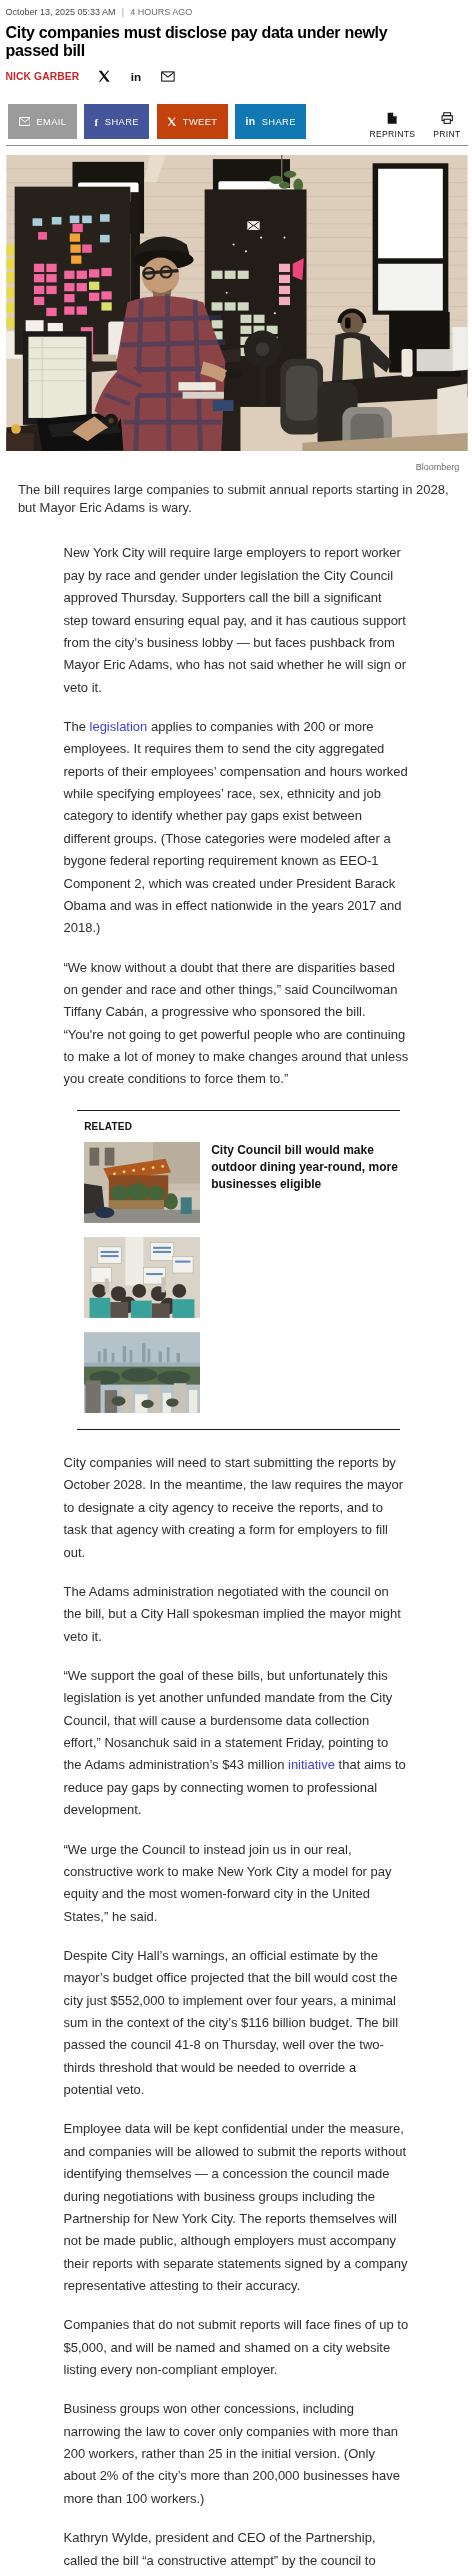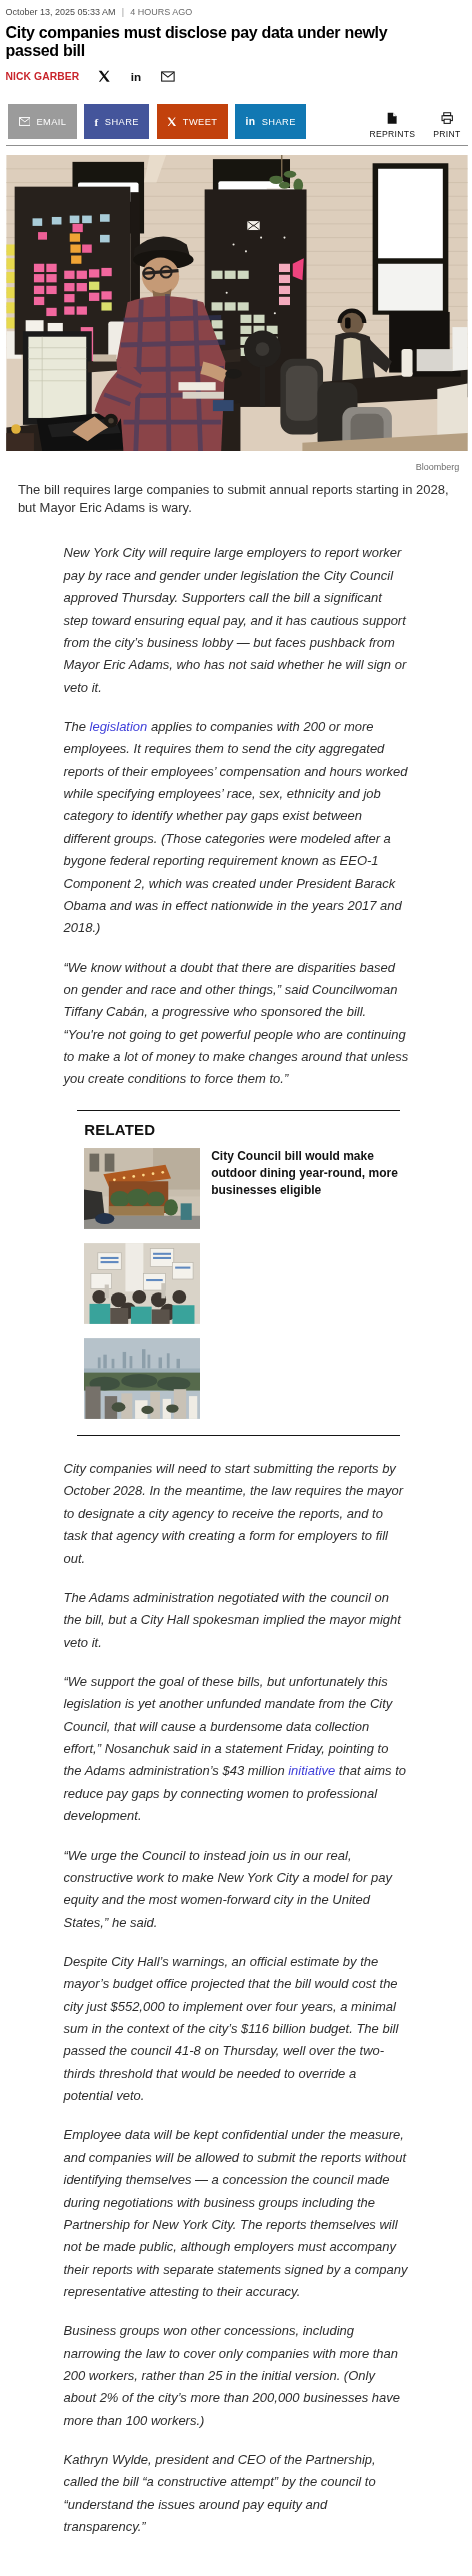--- a/index.html
+++ b/index.html
@@ -21,24 +21,24 @@
   .btn.li{background:#1178b3;}
   .btn .bicon{display:inline-flex;align-items:center;}
   .tools{display:flex;gap:18px;margin-right:4.1px;}
   .tool{display:flex;flex-direction:column;align-items:center;gap:2.8px;font-size:8.6px;color:#111;cursor:pointer;letter-spacing:0.3px;}
   .divider{border:none;border-top:0.7px solid #8f8f8f;margin:1.4px 0 8.3px 0;}
   figure{margin:0;}
   .photo-wrap{width:462px;height:296px;overflow:hidden;}
   .credit{text-align:right;font-size:9px;color:#6d6d6d;margin:11px 8.3px 0 0;}
   .caption{font-size:13px;color:#333;margin:9.6px 5.5px 0 12.4px;line-height:1.4;}
   .article{width:345px;margin:25px 0 0 58px;}
-  p.para{font-size:13px;line-height:1.72;margin:0 0 17px 0;color:#2e2e2e;font-style:italic;}
+  p.para{font-size:13px;line-height:1.72;margin:0 0 17px 0;color:#2e2e2e;}
   .link{color:#3f3fd9;cursor:pointer;}
   .related{border-top:1.4px solid #151515;border-bottom:1.4px solid #151515;margin:19.3px 0 22px 13.8px;width:316px;padding:10.3px 0 2.8px 6.9px;}
-  .related-title{font-weight:bold;font-size:15px;color:#111;letter-spacing:0.2px;margin:0 0 9.6px 0;}
+  .related-title{font-weight:bold;font-size:10px;color:#111;letter-spacing:0.2px;margin:0 0 9.6px 0;}
   .related-item{display:flex;gap:11px;margin:0 0 13.8px 0;cursor:pointer;}
   .thumb{width:116px;height:81px;flex:none;overflow:hidden;}
   .related-headline{font-weight:bold;font-size:12px;line-height:1.4;color:#121212;}
 </style>
 </head>
 <body>
 
 <div class="page">
 
   <div class="date-row">
@@ -501,19 +501,20 @@
       </div>
     </div>
 
     <div>
         <p class="para"><span>City companies will need to start submitting the reports by October 2028. In the meantime, the law requires the mayor to designate a city agency to receive the reports, and to task that agency with creating a form for employers to fill out.</span></p>
         <p class="para"><span>The Adams administration negotiated with the council on the bill, but a City Hall spokesman implied the mayor might veto it.</span></p>
         <p class="para"><span>“We support the goal of these bills, but unfortunately this legislation is yet another unfunded mandate from the City Council, that will cause a burdensome data collection effort,” Nosanchuk said in a statement Friday, pointing to the Adams administration’s $43 million </span><span class="link">initiative</span><span> that aims to reduce pay gaps by connecting women to professional development.</span></p>
         <p class="para"><span>“We urge the Council to instead join us in our real, constructive work to make New York City a model for pay equity and the most women-forward city in the United States,” he said.</span></p>
         <p class="para"><span>Despite City Hall’s warnings, an official estimate by the mayor’s budget office projected that the bill would cost the city just $552,000 to implement over four years, a minimal sum in the context of the city’s $116 billion budget. The bill passed the council 41-8 on Thursday, well over the two-thirds threshold that would be needed to override a potential veto.</span></p>
         <p class="para"><span>Employee data will be kept confidential under the measure, and companies will be allowed to submit the reports without identifying themselves — a concession the council made during negotiations with business groups including the Partnership for New York City. The reports themselves will not be made public, although employers must accompany their reports with separate statements signed by a company representative attesting to their accuracy.</span></p>
+        <p class="para"><span>Companies that do not submit reports will face fines of up to $5,000, and will be named and shamed on a city website listing every non-compliant employer.</span></p>
         <p class="para"><span>Business groups won other concessions, including narrowing the law to cover only companies with more than 200 workers, rather than 25 in the initial version. (Only about 2% of the city’s more than 200,000 businesses have more than 100 workers.)</span></p>
         <p class="para"><span>Kathryn Wylde, president and CEO of the Partnership, called the bill “a constructive attempt” by the council to “understand the issues around pay equity and transparency.”</span></p>
       </div>
 
   </div>
 </div>
 
 
 </body></html>

